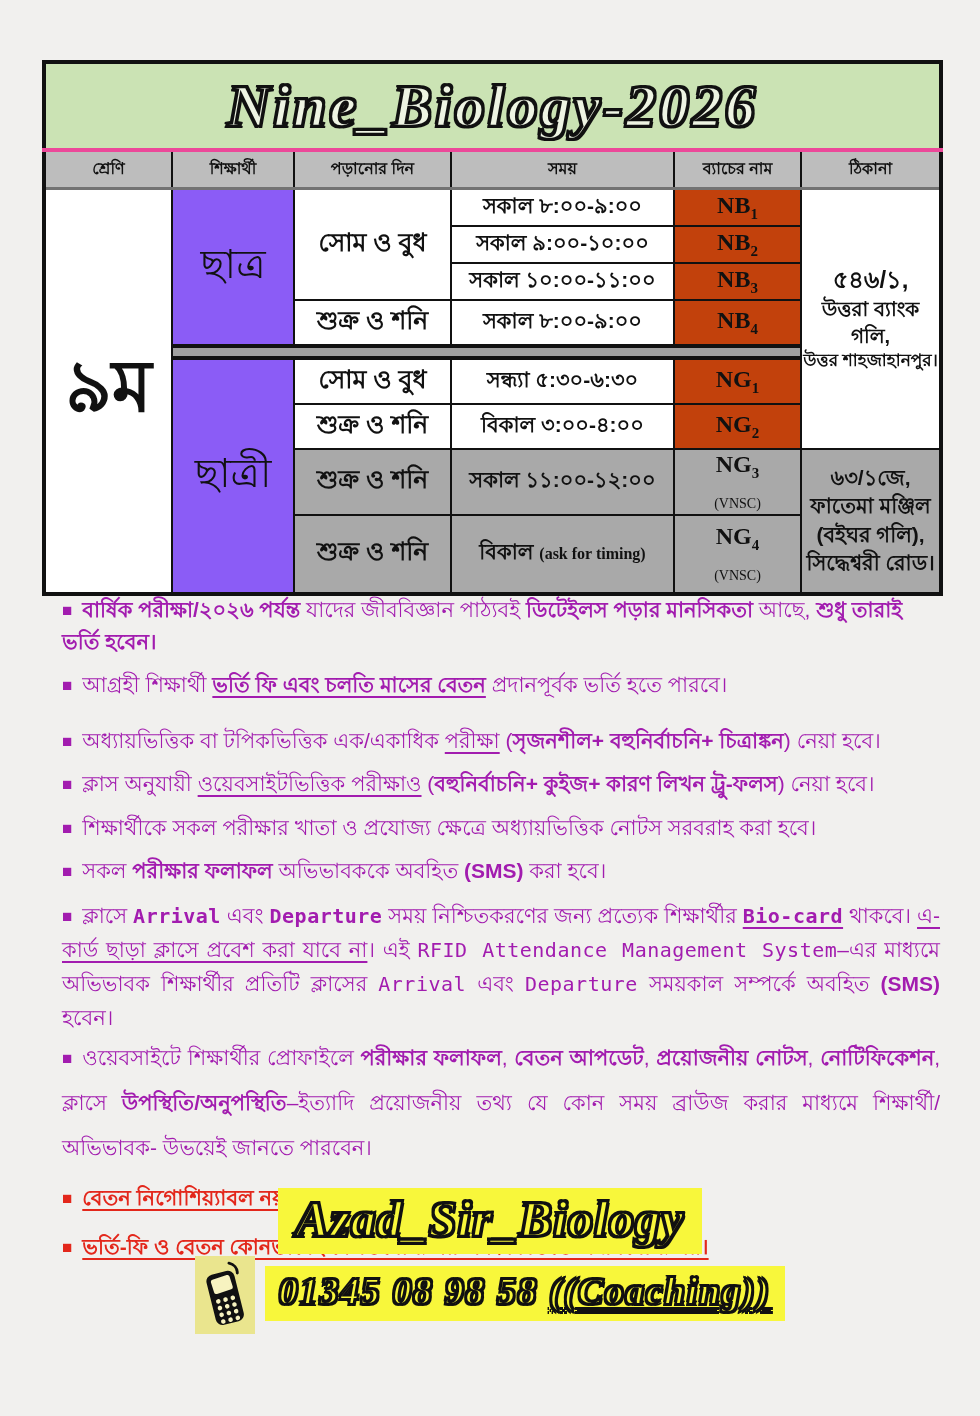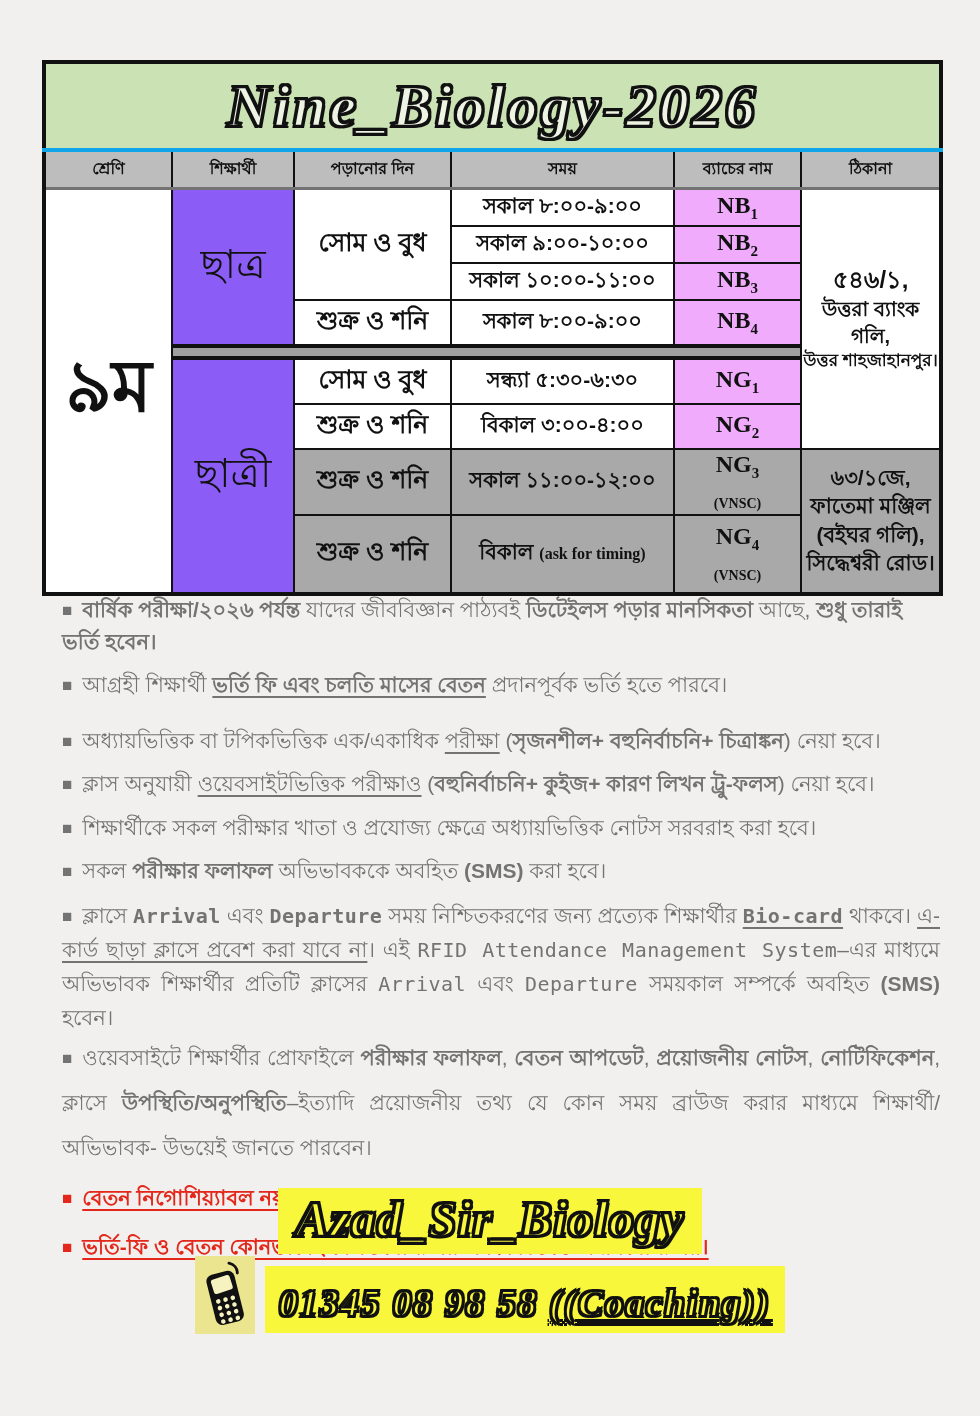--- a/index.html
+++ b/index.html
@@ -11,57 +11,57 @@
   }
 
   
   table.schedule {
     position:absolute; left:42px; top:60px; width:897px;
     border-collapse:collapse; table-layout:fixed;
     border:4px solid #111;
   }
   table.schedule td, table.schedule th { border:2px solid #111; padding:0; vertical-align:middle; text-align:center; overflow:hidden; }
   tr.title-row td {
-    background:#cbe3b4; height:88px; border-bottom:4px solid #0ea5e9;
+    background:#cbe3b4; height:88px; border-bottom:4px solid #ec4899;
   }
   .doc-title {
     font-family:"Liberation Serif", serif; font-style:italic; font-weight:bold;
     font-size:60px; letter-spacing:3px; color:#eef4e3;
     -webkit-text-stroke:2.5px #111;
     text-shadow:2px 2px 0 #111, -2px -2px 0 #111, 2px -2px 0 #111, -2px 2px 0 #111;
   }
   tr.head-row td {
     background:#bdbdbd; height:38px; font-weight:bold; font-size:16px;
     border-bottom:3px solid #737373;
   }
   td.cell-class { font-size:72px; font-weight:bold; background:#fff; }
   td.cell-student { font-size:40px; font-weight:normal; background:#8b5cf6; }
   td.cell-days { font-size:25px; font-weight:bold; background:#fff; }
   td.cell-time { font-size:21px; font-weight:bold; text-align:left; padding-left:10px; background:#fff; }
-  td.cell-batch { font-family:"Liberation Serif", serif; font-weight:bold; font-size:24px; background:#f0abfc; }
+  td.cell-batch { font-family:"Liberation Serif", serif; font-weight:bold; font-size:24px; background:#c2410c; }
   td.cell-batch sub { font-size:15px; }
-  .batch-note { display:block; font-size:14px; font-weight:bold; font-family:"Liberation Serif", serif; margin-top:14px; }
+  .batch-note { display:block; font-size:14px; font-weight:normal; font-family:"Liberation Serif", serif; margin-top:14px; }
   td.cell-addr { background:#fff; font-weight:bold; line-height:1.35; }
   .addr-l1 { font-size:24px; font-family:Liberation Sans, sans-serif; }
   .addr-l2 { font-size:20px; }
   .addr-l3 { font-size:17px; }
   .addr2 div { font-size:21px; }
   tr.sep-row td {
     background:#a0a0a0; height:12px;
     border-top:4px solid #111; border-bottom:4px solid #111;
   }
   td.gray { background:#a9a9a9; }
   .small-latin { font-size:16px; font-family:"Liberation Serif", serif; font-weight:bold; }
   tr.r1 td { height:37px; } tr.r2 td { height:37px; } tr.r3 td { height:30px; }
   tr.r4 td { height:37px; } tr.r5 td { height:44px; } tr.r6 td { height:42px; }
   tr.r7 td { height:66px; } tr.r8 td { height:79px; }
 
   
   .notices { position:absolute; left:62px; top:578px; width:878px; padding-top:16px; }
-  .notice { font-size:21px; line-height:1.5; color:#737373; }
+  .notice { font-size:21px; line-height:1.5; color:#a21caf; }
   .notice .marker { display:inline-block; font-size:17px; margin-right:10px; transform:translateY(-1px); }
   .n-gap-s { margin-top:12px; } .n-gap-m { margin-top:18px; } .n-gap-l { margin-top:24px; }
   .para { text-align:justify; }
   .lh-tight { line-height:1.62; }
   .lh-loose { line-height:2.15; }
   .seg-b { font-weight:bold; }
   .seg-u { text-decoration:underline; text-underline-offset:4px; }
   .seg-m { font-family:"DejaVu Sans Mono", monospace; font-size:20px; letter-spacing:0.5px; }
   .notice.red { color:#e3271b; }
   .notice.red .marker { color:#e3271b; }
@@ -70,21 +70,21 @@
   .footer { position:absolute; left:0; top:1188px; width:980px; text-align:center; }
   .brand-line { display:inline-block; background:#f8f73b; padding:2px 18px 6px 18px; }
   .brand-text {
     font-family:"Liberation Serif", serif; font-style:italic; font-weight:bold;
     font-size:50px; letter-spacing:1px; color:#f8f73b;
     -webkit-text-stroke:2.5px #111;
     text-shadow:2px 2px 0 #111, -2px -2px 0 #111, 2px -2px 0 #111, -2px 2px 0 #111;
   }
   .phone-line { margin-top:2px; display:flex; justify-content:center; align-items:flex-start; gap:10px; }
   .phone-icon-box { background:#eae58e; width:60px; height:78px; display:flex; align-items:center; justify-content:center; }
-  .phone-hl { background:#f8f73b; padding:16px 14px 8px 14px; margin-top:10px; }
+  .phone-hl { background:#f8f73b; padding:4px 14px 8px 14px; margin-top:10px; }
   .phone-text {
     font-family:"Liberation Serif", serif; font-style:italic; font-weight:bold;
     font-size:37px; letter-spacing:2px; color:#f8f73b;
     -webkit-text-stroke:2px #111;
     text-shadow:2px 2px 0 #111, -2px -2px 0 #111, 2px -2px 0 #111, -2px 2px 0 #111;
   }
   .phone-text .coach { text-decoration:underline; text-decoration-color:#111; text-underline-offset:5px; }
 </style>
 </head>
 <body>

